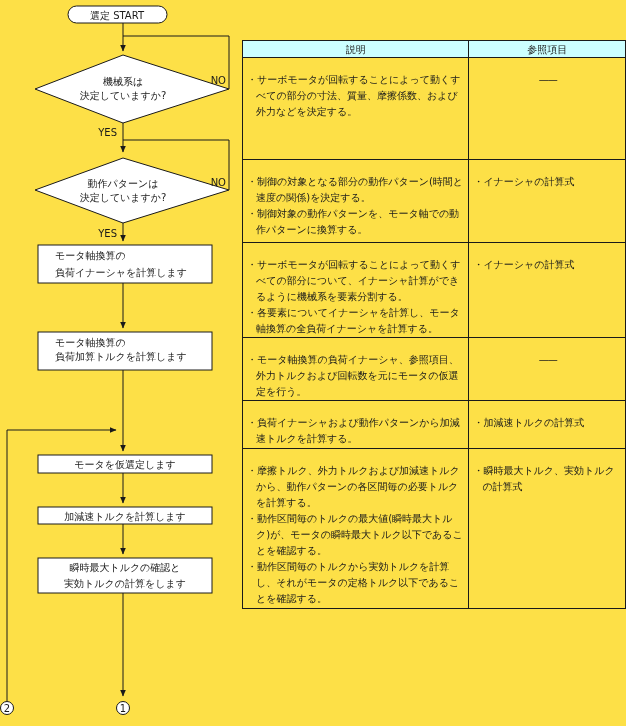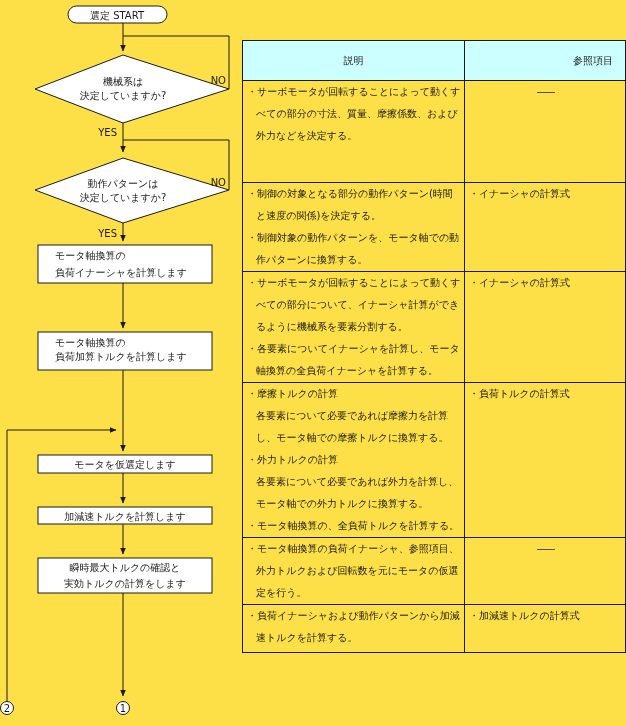--- a/index.html
+++ b/index.html
@@ -5,22 +5,22 @@
   html,body{margin:0;padding:0;background:#fff;}
   .page{position:relative;width:626px;height:726px;background:#fde047;overflow:hidden;
         font-family:"DejaVu Sans",sans-serif;color:#1a1a1a;}
   svg.flow{position:absolute;left:0;top:0;}
   svg.flow text{font-family:"DejaVu Sans",sans-serif;font-size:10px;fill:#1a1a1a;}
   svg.flow .shape{fill:#fff;stroke:#1a1a1a;stroke-width:1;}
   svg.flow .wire{fill:none;stroke:#1a1a1a;stroke-width:1;}
   .reftable{position:absolute;left:242px;top:40px;}
   table.ref{border-collapse:collapse;table-layout:fixed;}
   table.ref td,table.ref th{border:1px solid #1a1a1a;font-size:10px;font-weight:normal;
-        vertical-align:top;padding:0 3px 0 4px;line-height:22px;overflow:hidden;}
-  table.ref th{text-align:center;vertical-align:middle;padding:12px;line-height:15px;}
+        vertical-align:top;padding:14px 3px 0 4px;line-height:16px;overflow:hidden;}
+  table.ref th{text-align:center;vertical-align:middle;padding:0;line-height:15px;}
   .col-desc{width:226px;}
   .col-ref{width:156px;}
   .li{padding-left:9px;text-indent:-9px;}
   .li.sub{text-indent:0;}
   td.mid{vertical-align:middle;text-align:center;padding:0;}
   .dash{letter-spacing:-1px;}
 </style>
 </head>
 <body>
 
@@ -82,21 +82,21 @@
     <text x="123" y="711.5" text-anchor="middle" font-size="9">1</text>
     <circle class="shape" cx="7" cy="708" r="6.5"></circle>
     <text x="7" y="711.5" text-anchor="middle" font-size="9">2</text>
   </svg>
 
   <div class="reftable">
     <table class="ref">
       <tbody>
           <tr style="height:17px">
         <th class="col-desc" style="background-color: rgb(204, 255, 255);">説明</th>
-        <th class="col-ref" style="background-color: rgb(204, 255, 255); text-align: right;">参照項目</th>
+        <th class="col-ref" style="background-color: rgb(204, 255, 255);">参照項目</th>
       </tr>
 
       <tr style="height:102px">
         <td>
           <div class="li">・サーボモータが回転することによって動くすべての部分の寸法、質量、摩擦係数、および外力などを決定する。</div>
         </td>
         <td class="mid">
           <div class="dash">——</div>
         </td>
       </tr>
@@ -114,48 +114,46 @@
       <tr style="height:90px">
         <td>
           <div class="li">・サーボモータが回転することによって動くすべての部分について、イナーシャ計算ができるように機械系を要素分割する。</div>
           <div class="li">・各要素についてイナーシャを計算し、モータ軸換算の全負荷イナーシャを計算する。</div>
         </td>
         <td>
           <div class="li">・イナーシャの計算式</div>
         </td>
       </tr>
 
-      <tr style="height:122px">
-        <td>
-          <div class="li">・摩擦トルクの計算</div>
-          <div class="li sub">各要素について必要であれば摩擦力を計算し、モータ軸での摩擦トルクに換算する。</div>
-          <div class="li">・外力トルクの計算</div>
-          <div class="li sub">各要素について必要であれば外力を計算し、モータ軸での外力トルクに換算する。</div>
-          <div class="li">・モータ軸換算の、全負荷トルクを計算する。</div>
-        </td>
-        <td>
-          <div class="li">・負荷トルクの計算式</div>
-        </td>
-      </tr>
 
       <tr style="height:54px">
         <td>
           <div class="li">・モータ軸換算の負荷イナーシャ、参照項目、外力トルクおよび回転数を元にモータの仮選定を行う。</div>
         </td>
         <td class="mid">
           <div class="dash">——</div>
         </td>
       </tr>
 
       <tr style="height:48px">
         <td>
           <div class="li">・負荷イナーシャおよび動作パターンから加減速トルクを計算する。</div>
         </td>
         <td>
           <div class="li">・加減速トルクの計算式</div>
         </td>
       </tr>
 
+      <tr style="height:160px">
+        <td>
+          <div class="li">・摩擦トルク、外力トルクおよび加減速トルクから、動作パターンの各区間毎の必要トルクを計算する。</div>
+          <div class="li">・動作区間毎のトルクの最大値(瞬時最大トルク)が、モータの瞬時最大トルク以下であることを確認する。</div>
+          <div class="li">・動作区間毎のトルクから実効トルクを計算し、それがモータの定格トルク以下であることを確認する。</div>
+        </td>
+        <td>
+          <div class="li">・瞬時最大トルク、実効トルクの計算式</div>
+        </td>
+      </tr>
     </tbody>
       </table>
   </div>
 
 </div>
 
 </body></html>

